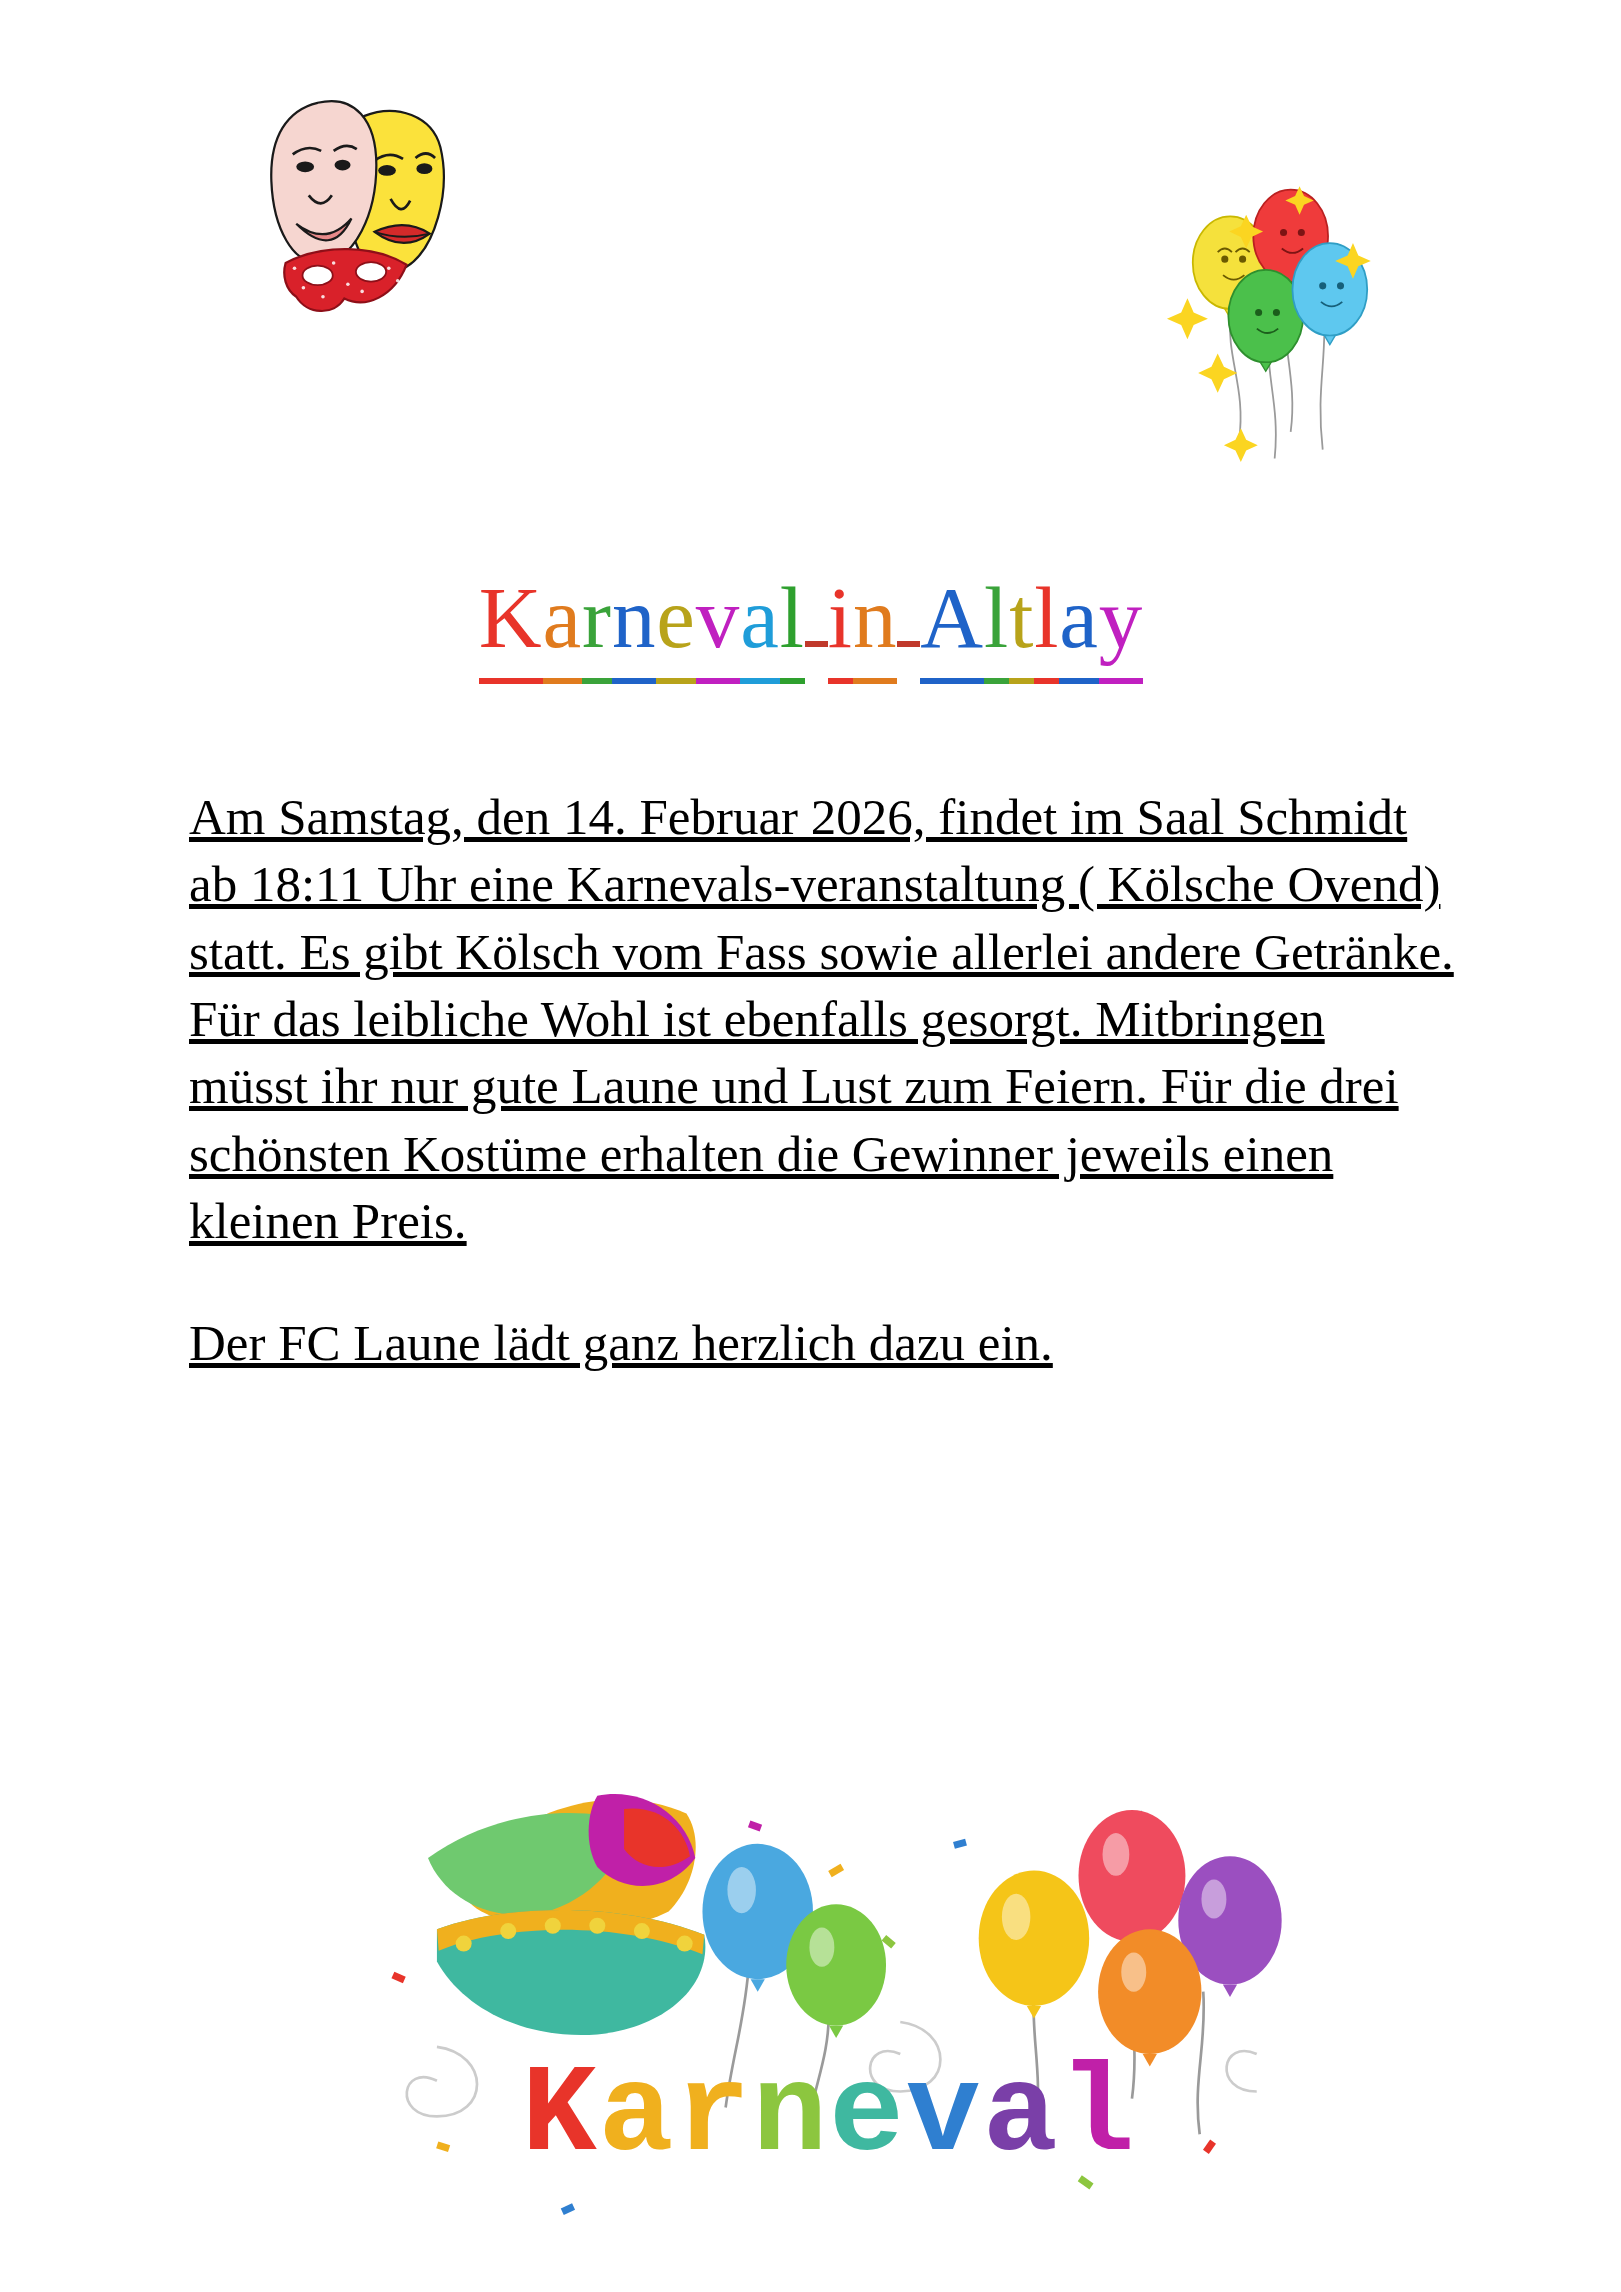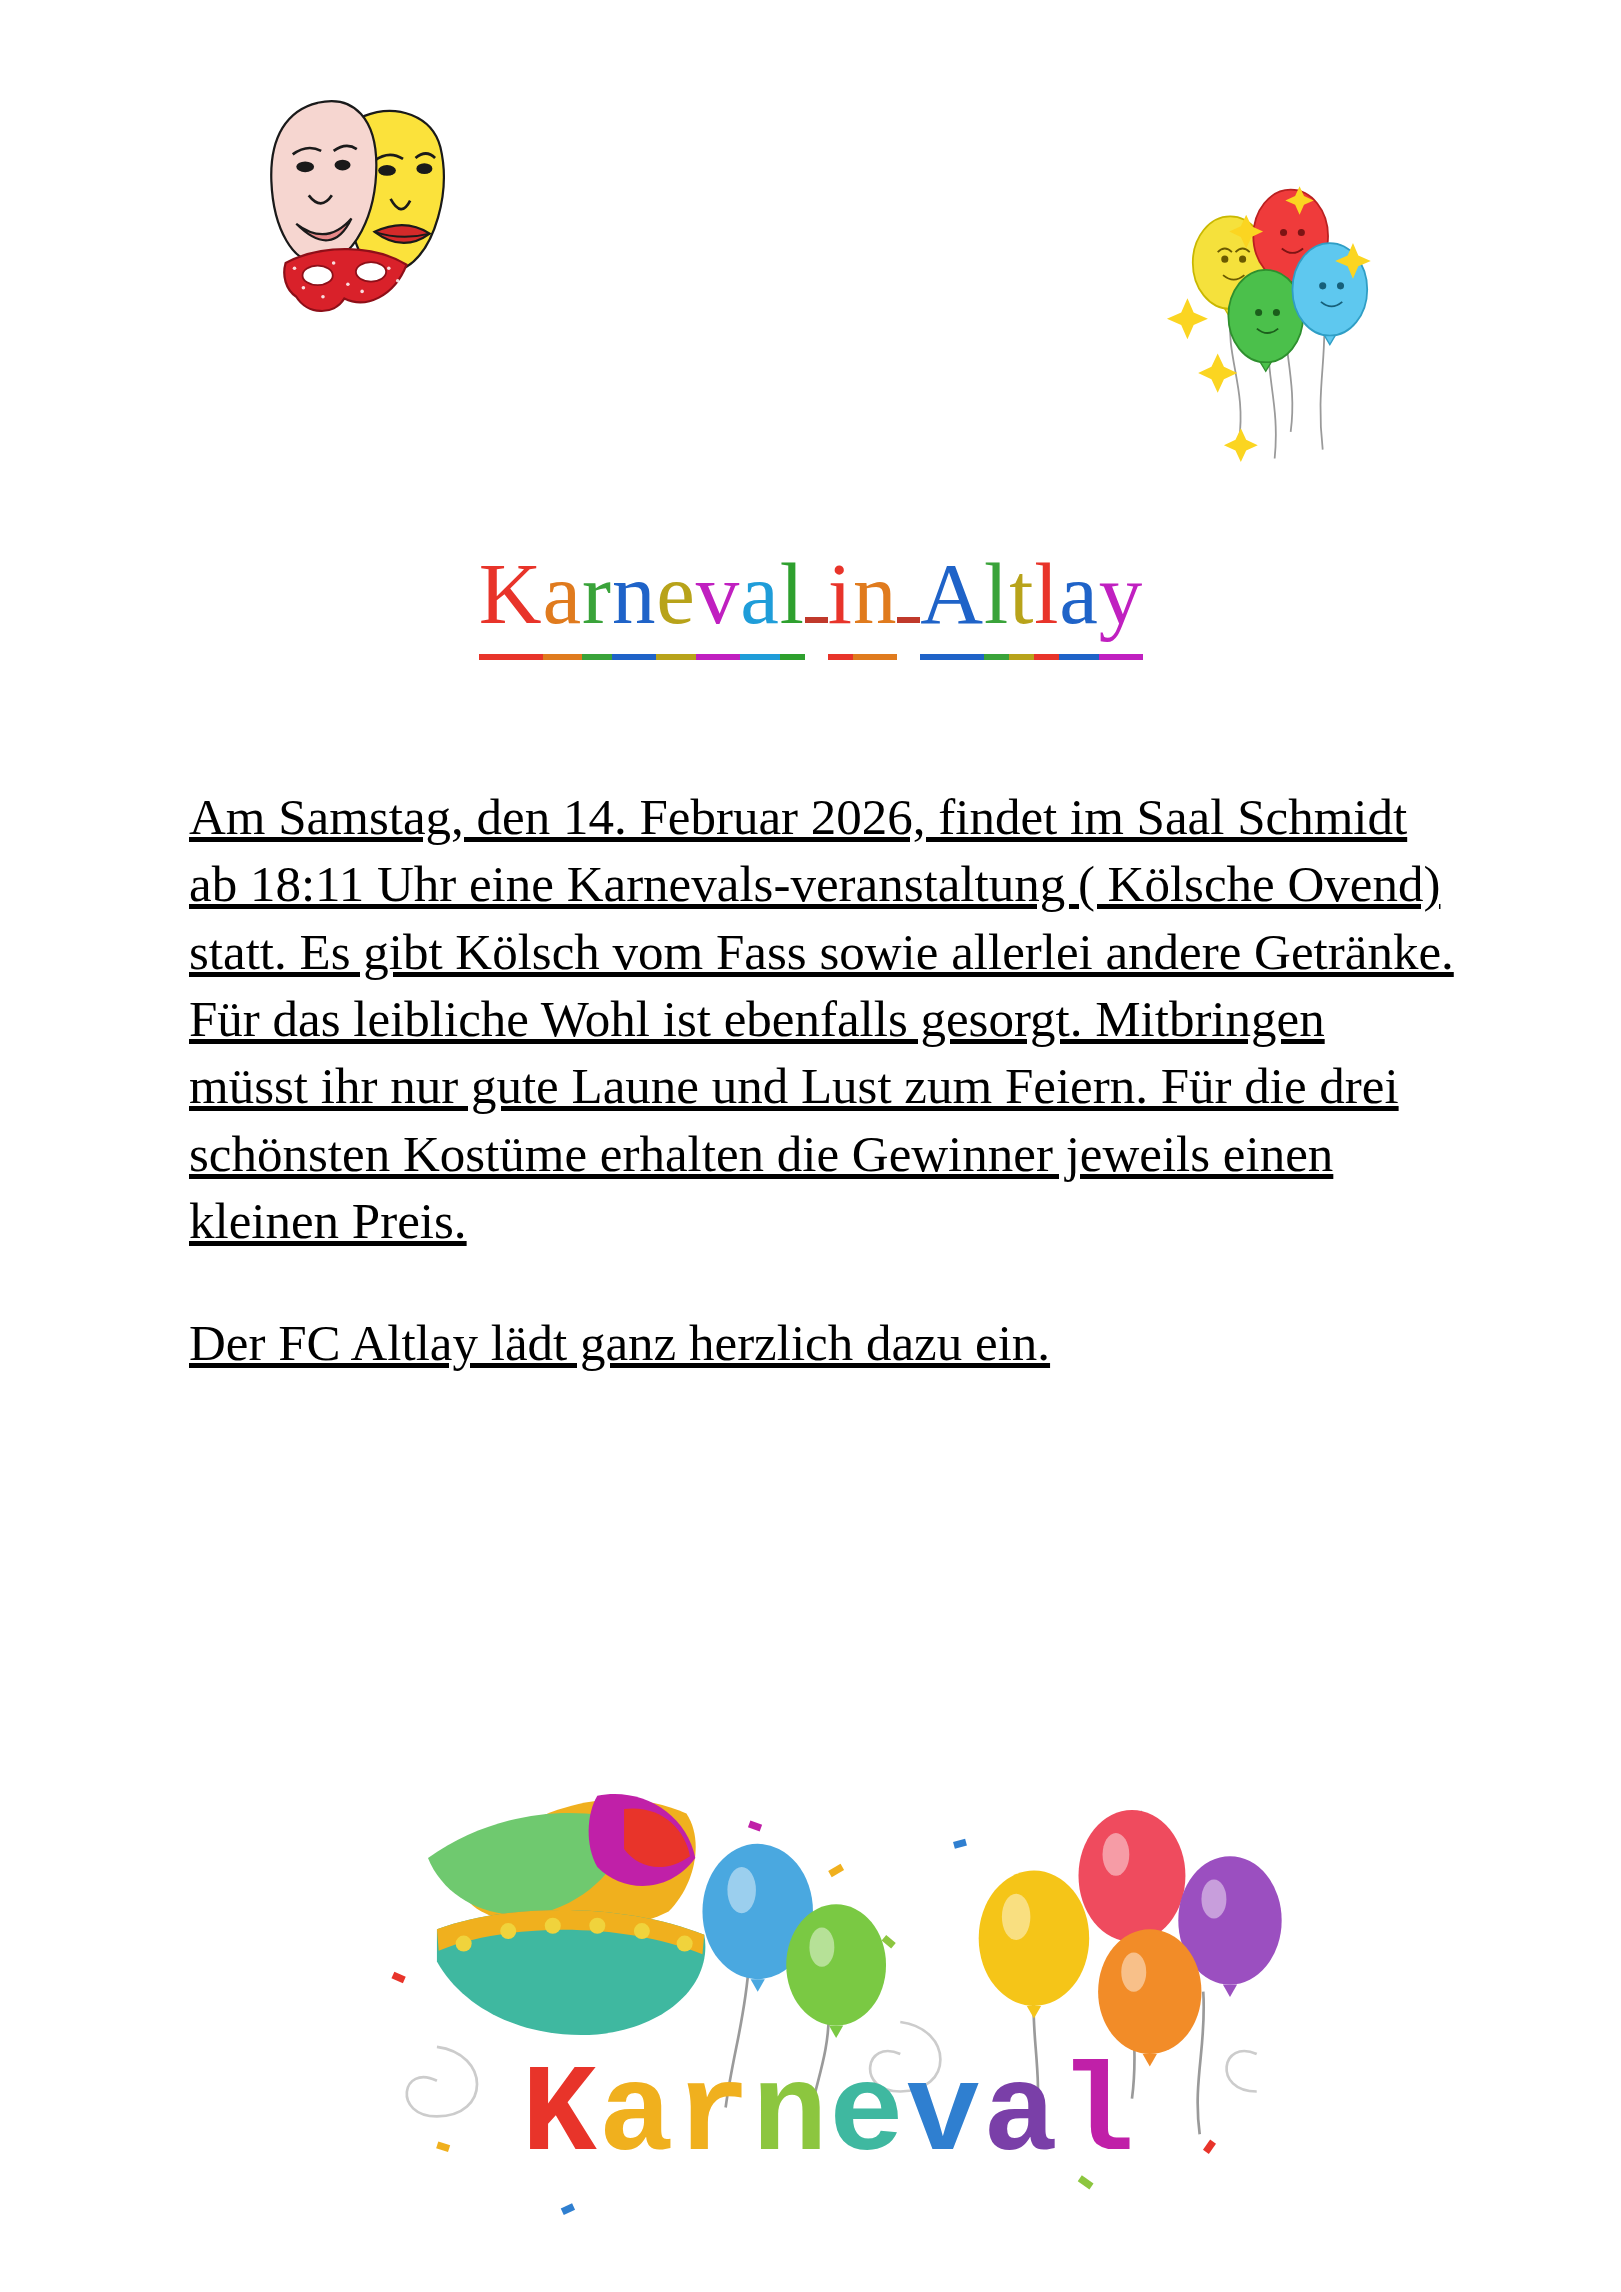--- a/index.html
+++ b/index.html
@@ -46,20 +46,21 @@
     width: 1622px;
     text-align: center;
   }
   .title {
     display: inline-block;
     font-family: "Liberation Serif", serif;
     font-size: 87px;
     line-height: 1.05;
     letter-spacing: 0.9px;
     white-space: nowrap;
+    margin-top: 24px;
   }
   .title .ch {
     display: inline-block;
     border-bottom: 6.2px solid currentColor;
     padding-bottom: 14.3px;
   }
   .title .sp {
     display: inline-block;
     width: 23px;
     border-bottom: 6.2px solid #c0392b;
@@ -204,21 +205,21 @@
     </svg>
   </div>
 
   <div class="title-wrap">
     <div class="title" id="title-text"><span class="ch" style="color: rgb(232, 52, 42);">K</span><span class="ch" style="color: rgb(224, 123, 30);">a</span><span class="ch" style="color: rgb(58, 163, 58);">r</span><span class="ch" style="color: rgb(31, 99, 200);">n</span><span class="ch" style="color: rgb(184, 163, 26);">e</span><span class="ch" style="color: rgb(192, 32, 192);">v</span><span class="ch" style="color: rgb(31, 157, 217);">a</span><span class="ch" style="color: rgb(46, 160, 46);">l</span><span class="sp"></span><span class="ch" style="color: rgb(232, 52, 42);">i</span><span class="ch" style="color: rgb(224, 123, 30);">n</span><span class="sp"></span><span class="ch" style="color: rgb(31, 99, 200);">A</span><span class="ch" style="color: rgb(58, 163, 58);">l</span><span class="ch" style="color: rgb(184, 163, 26);">t</span><span class="ch" style="color: rgb(232, 52, 42);">l</span><span class="ch" style="color: rgb(31, 99, 200);">a</span><span class="ch" style="color: rgb(192, 32, 192);">y</span></div>
   </div>
 
   <div class="body-text">
     <p>Am Samstag, den 14. Februar 2026, findet im Saal Schmidt ab 18:11 Uhr eine Karnevals-veranstaltung ( Kölsche Ovend) statt. Es gibt Kölsch vom Fass sowie allerlei andere Getränke. Für das leibliche Wohl ist ebenfalls gesorgt. Mitbringen müsst ihr nur gute Laune und Lust zum Feiern. Für die drei schönsten Kostüme erhalten die Gewinner jeweils einen kleinen Preis.</p>
     <div class="gap"></div>
-    <p>Der FC Altlay lädt ganz herzlich dazu ein.</p>
+    <p>Der FC Laune lädt ganz herzlich dazu ein.</p>
   </div>
 
   <div class="bottom-art">
     <svg viewBox="0 0 1120 560" width="998" height="499" aria-hidden="true">
 
       <g>
         <rect x="70" y="240" width="14" height="8" fill="#e8342a" transform="rotate(24 77 244)"></rect>
         <rect x="560" y="120" width="16" height="8" fill="#f0b01e" transform="rotate(-30 568 124)"></rect>
         <rect x="620" y="200" width="14" height="8" fill="#8cc63f" transform="rotate(40 627 204)"></rect>
         <rect x="700" y="90" width="14" height="8" fill="#2f7fd0" transform="rotate(-15 707 94)"></rect>

